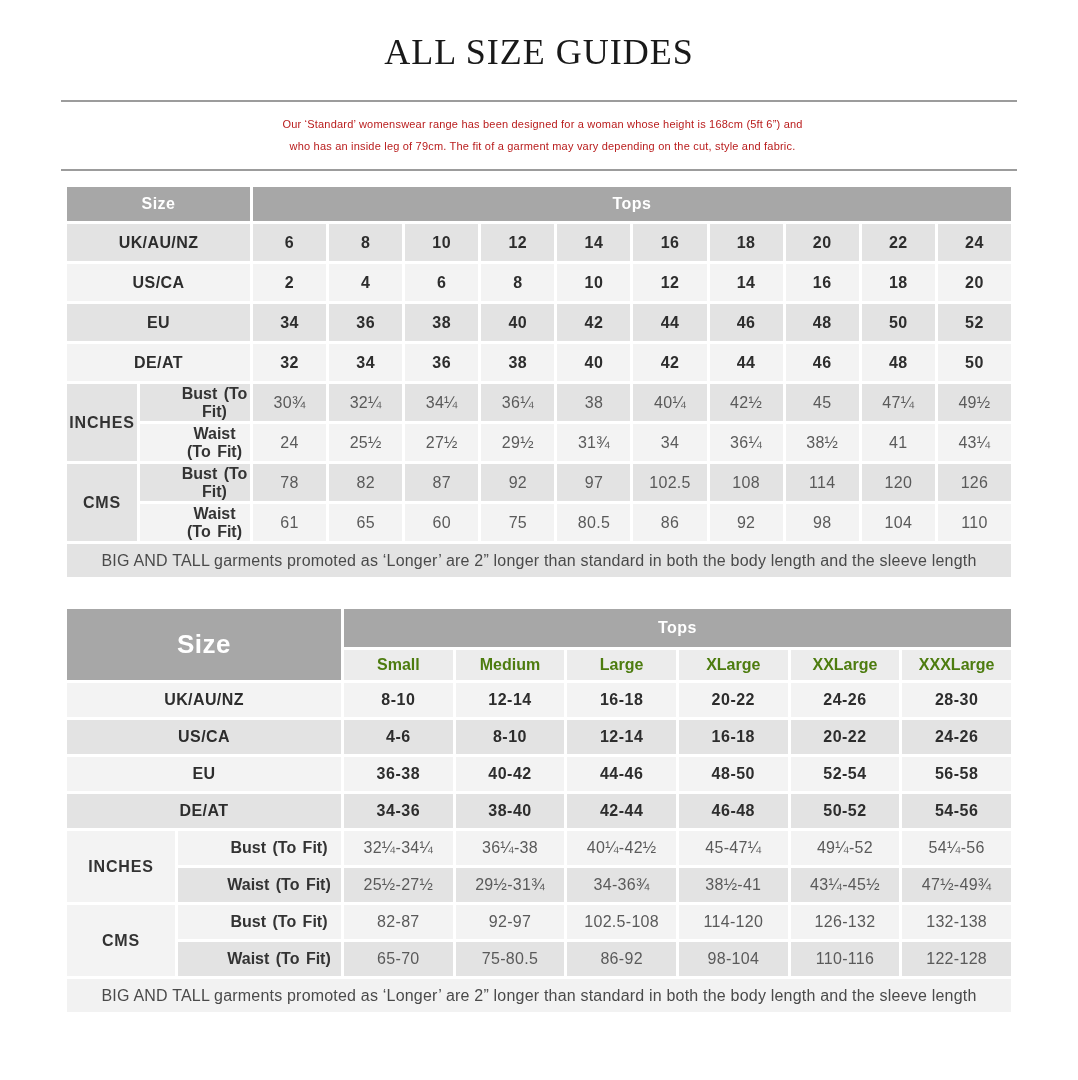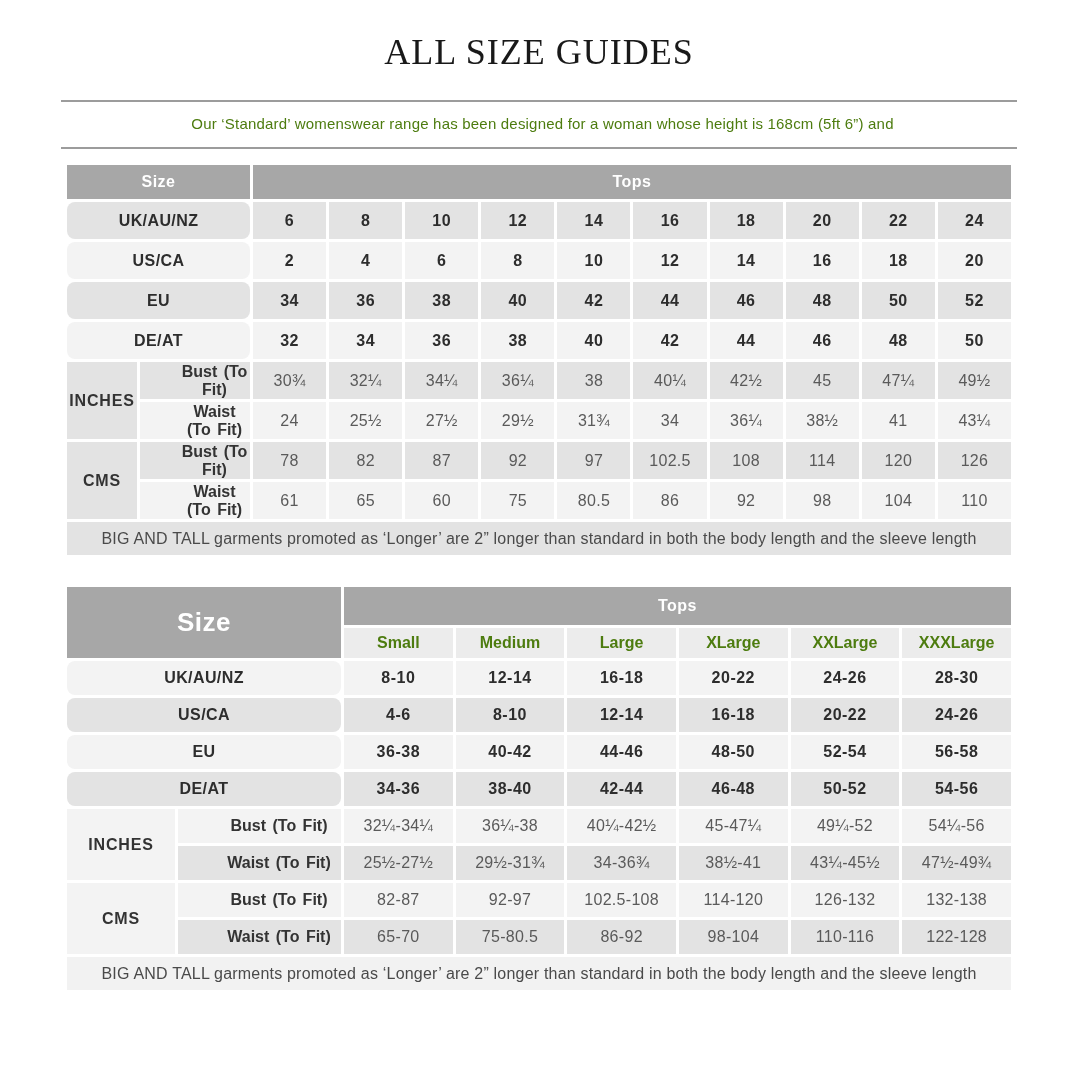--- a/index.html
+++ b/index.html
@@ -10,60 +10,61 @@
   }
   .page-title {
     margin-top:28px; text-align:center;
     font-family:"Liberation Serif", serif;
     font-size:36px; line-height:48px; font-weight:400;
     color:#191919; letter-spacing:1px;
   }
   .rule { height:2px; background:#9c9c9c; margin:0 61px; }
   .rule-top { margin-top:11px; }
   .intro {
-    text-align:center; color:#4d7c0f; font-size:15px; line-height:22px;
+    text-align:center; color:#b91c1c; font-size:11px; line-height:22px;
     padding:11px 0 12px 0; letter-spacing:0.2px;margin-left:7px;
   }
   table {
     border-collapse:separate; border-spacing:3px; table-layout:fixed;
     width:950px; margin:0 auto;
   }
   #t1 { margin-top:13px; }
   #t2 { margin-top:26px; }
   td { text-align:center; vertical-align:middle; overflow:hidden; padding:0 2px; }
   #t1 td { height:37px; font-size:16px; }
   #t2 td { height:34px; font-size:16px; }
   tr.dk > td { background:#e3e3e3; }
   tr.lt > td { background:#f3f3f3; }
   .hd { background:#a7a7a7 !important; color:#ffffff; font-weight:700; font-size:20px; letter-spacing:0.5px;margin-left:48px; }
   #t1 td.hd { height:34px; }
   #t2 td.hd-tops { height:38px; }
   .size-hd { font-size:25px; }
   #t2 .size-hd { font-size:26px; }
   .colhead { background:#ececec !important; font-weight:700; font-size:15.5px; color:#4d7c0f; height:30px !important; }
-  .rlabel { font-size:17px; font-weight:600; color:#2d2d2d; letter-spacing:0.4px;border-radius:8px; }
+  .rlabel { font-size:17px; font-weight:600; color:#2d2d2d; letter-spacing:0.4px; }
   .val { color:#2d2d2d; font-weight:600; letter-spacing:0.5px; }
   .mval { color:#5a5a5a; font-weight:400; letter-spacing:0.3px; }
   .group { font-size:13.5px; font-weight:700; color:#333333; letter-spacing:0.8px;margin-top:48px; }
   .sublabel { font-size:13.5px; font-weight:700; color:#333333; word-spacing:2px;padding-left:41px; }
   .footnote { font-size:14.5px; color:#4a4a4a; height:33px !important; letter-spacing:0.2px; }
   .fn-d { background:#e3e3e3; }
   .fn-l { background:#f2f2f2; }
 </style>
 </head>
 <body>
 
 <div>
 
   <h1 class="page-title">ALL SIZE GUIDES</h1>
 
   <div class="rule rule-top"></div>
 
   <div class="intro">
     <div>Our ‘Standard’ womenswear range has been designed for a woman whose height is 168cm (5ft 6”) and</div>
+    <div>who has an inside leg of 79cm. The fit of a garment may vary depending on the cut, style and fabric.</div>
   </div>
 
   <div class="rule"></div>
 
   <table id="t1">
     <colgroup>
       <col style="width:70px">
         <col style="width:110px">
       <col span="10">
     </colgroup>

